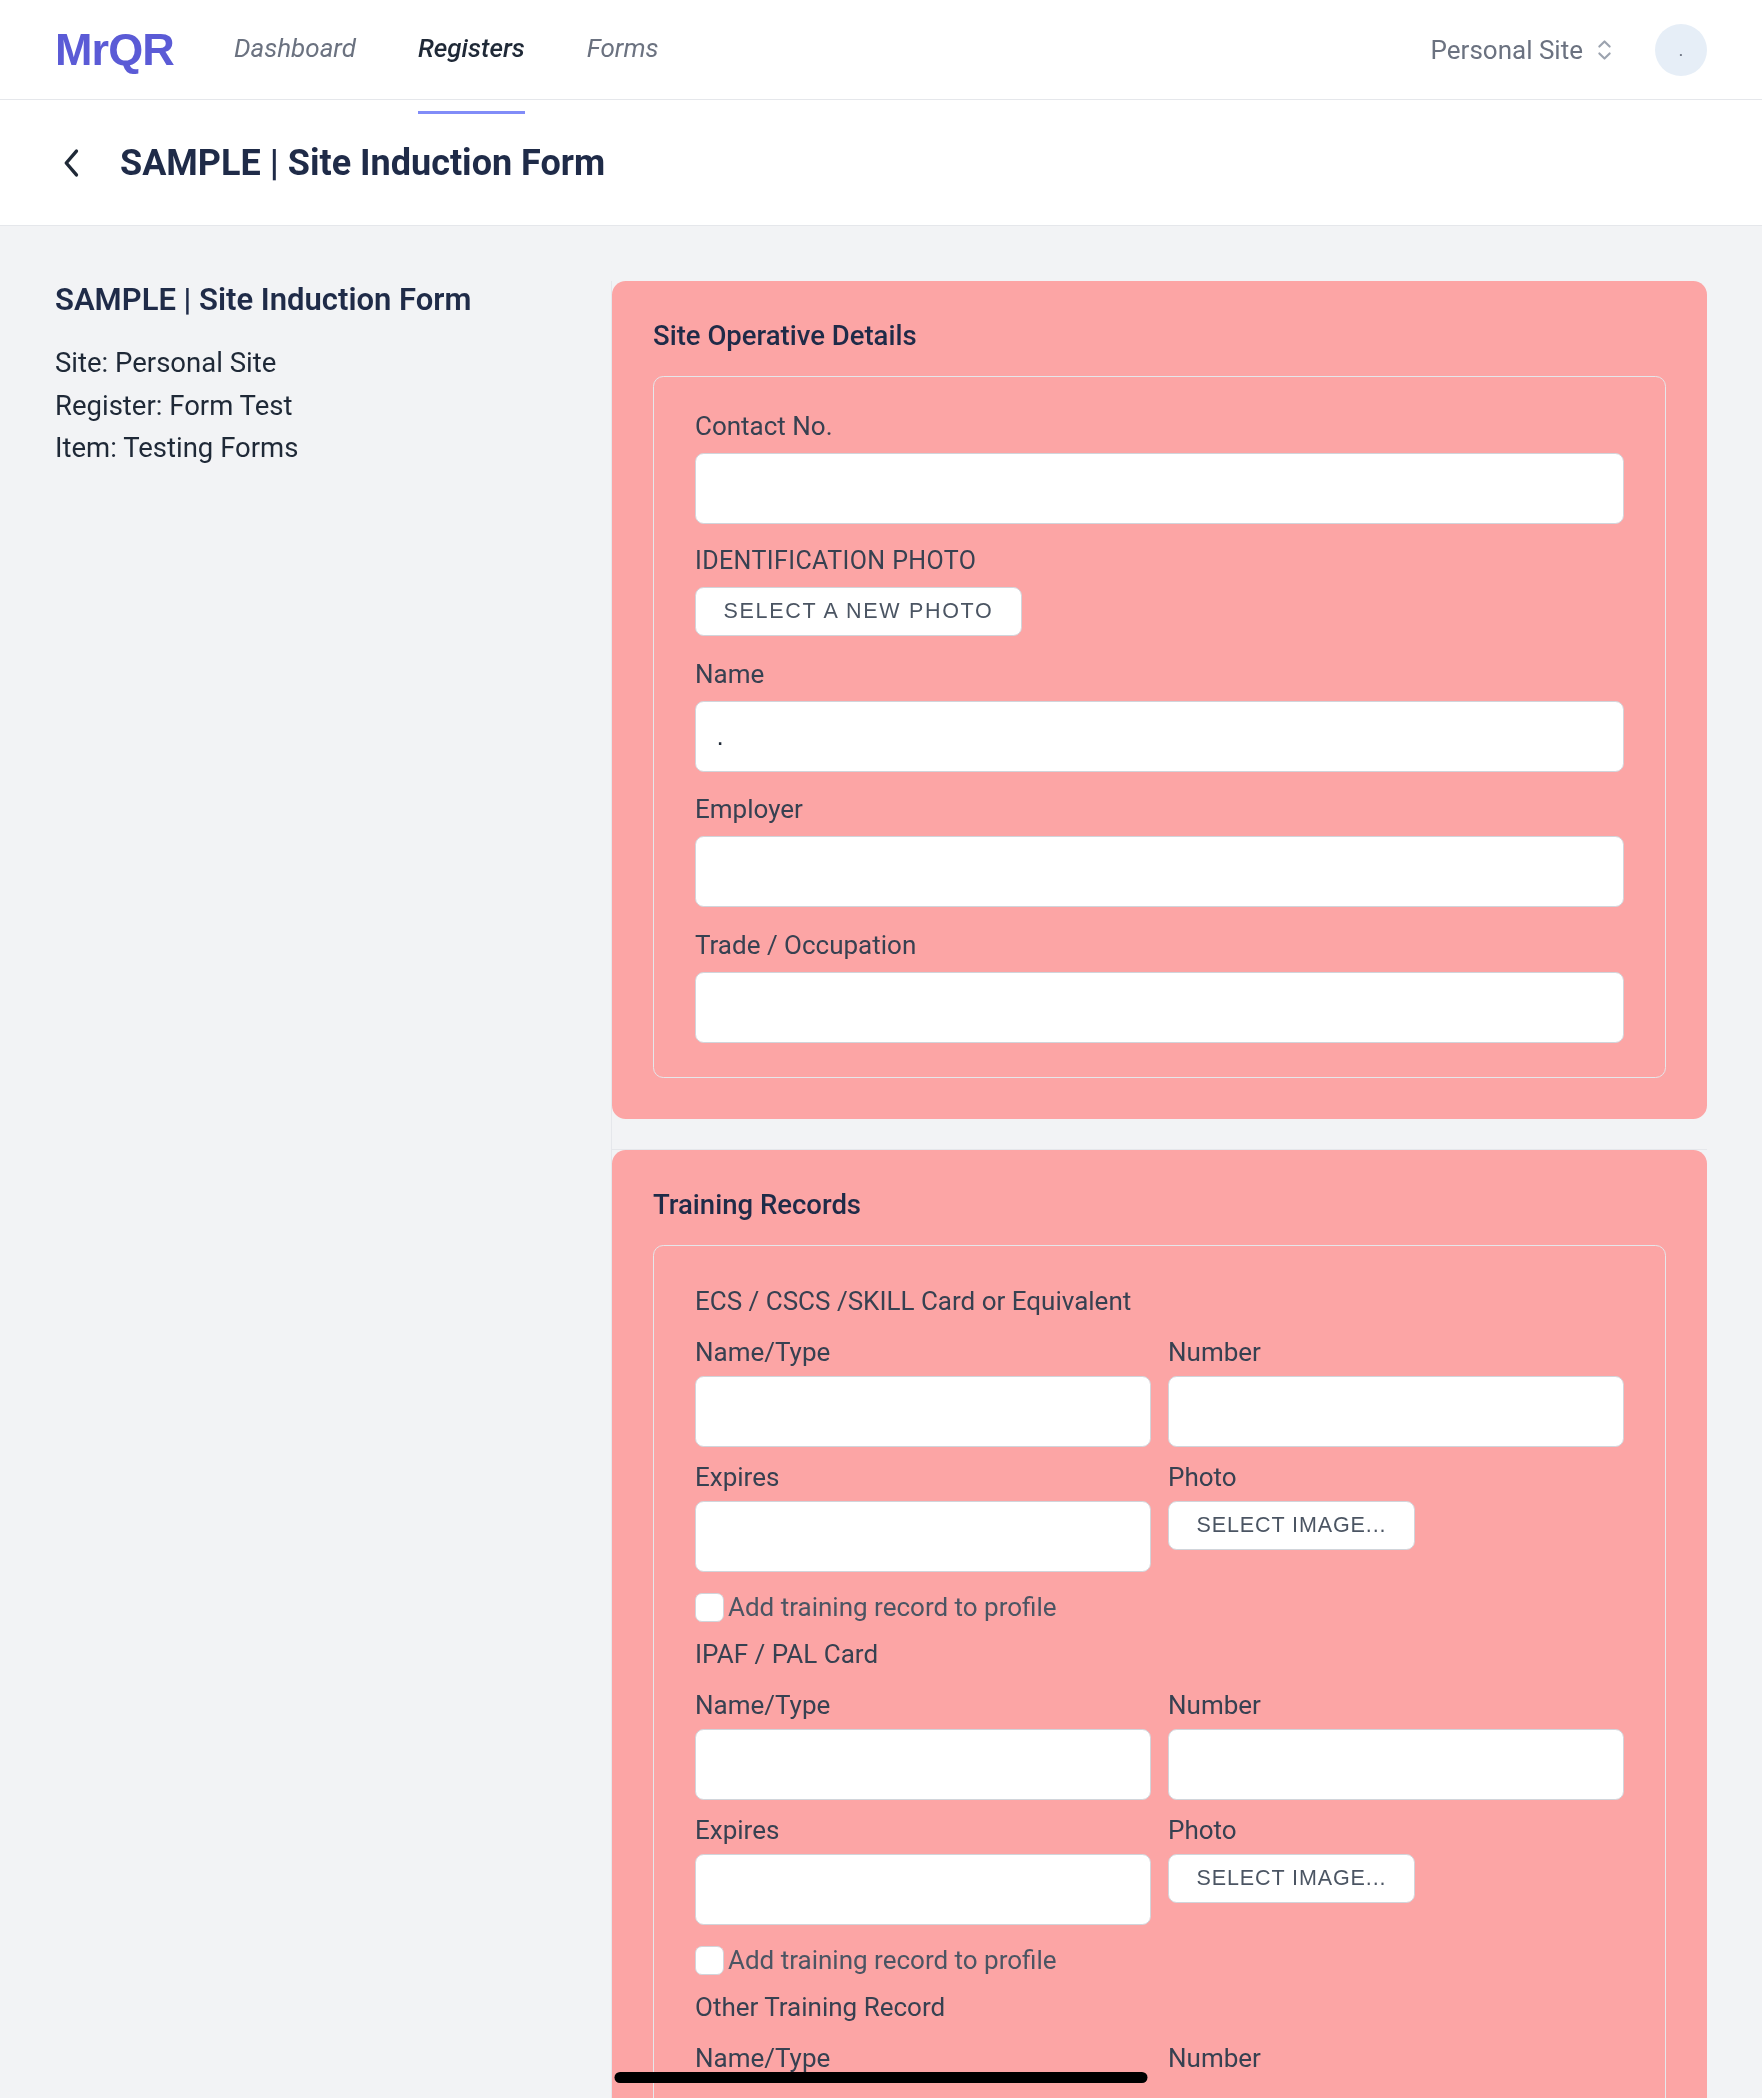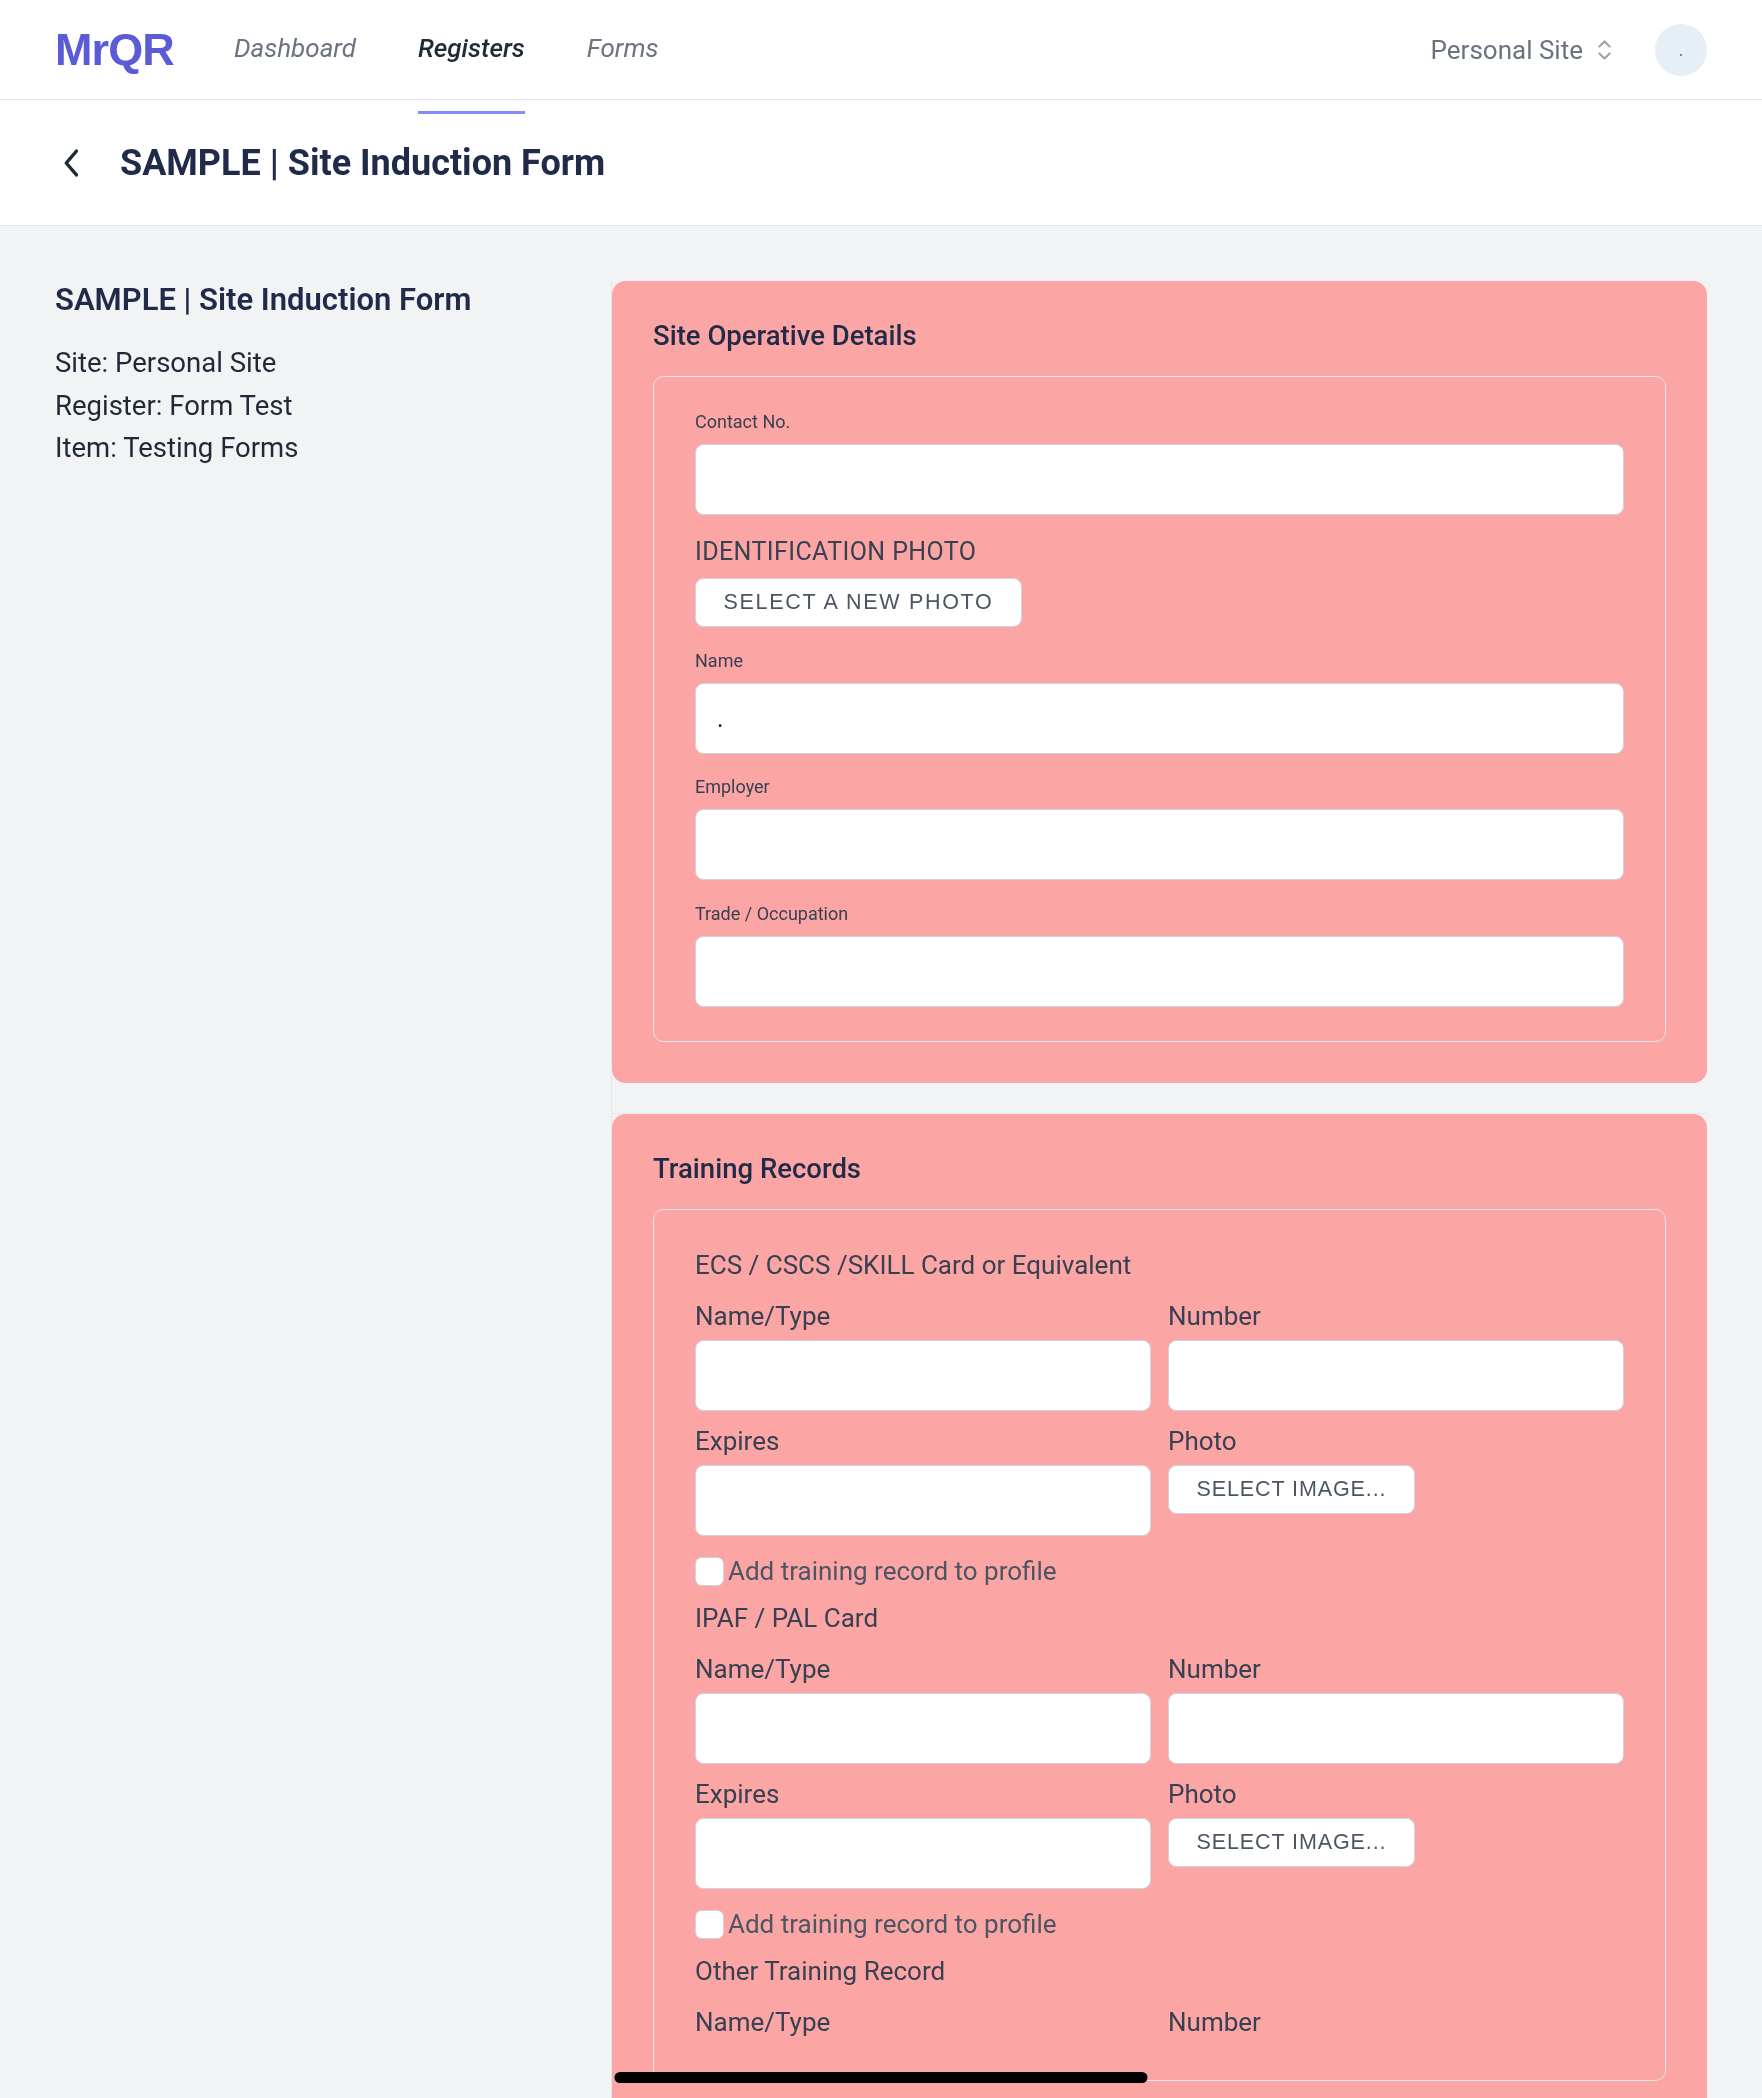--- a/index.html
+++ b/index.html
@@ -77,21 +77,21 @@
     border-radius: 13.8px;
     padding: 38px 41px 41px;
     margin-bottom: 0;
   }
   .card-title { font-size: 27.5px; font-weight: 500; color: #1f2b48; margin-bottom: 24px; }
   .panel {
     border: 0.9px solid #e5e7eb;
     border-radius: 10.3px;
     padding: 34px 41px;
   }
-  .field-label { font-size: 18px; color: #374151; margin-bottom: 12px; margin-top: 22.4px; }
+  .field-label { font-size: 26px; color: #374151; margin-bottom: 12px; margin-top: 22.4px; }
   .field-label:first-child { margin-top: 0; }
   .field-label.caps { text-transform: uppercase; letter-spacing: 0.4px; font-size: 25px; }
   .text-input {
     width: 100%;
     height: 71px;
     border: 0.9px solid #d1d5db;
     border-radius: 8.6px;
     padding: 0 20.6px;
     font-size: 26px;
     color: #1f2937;

